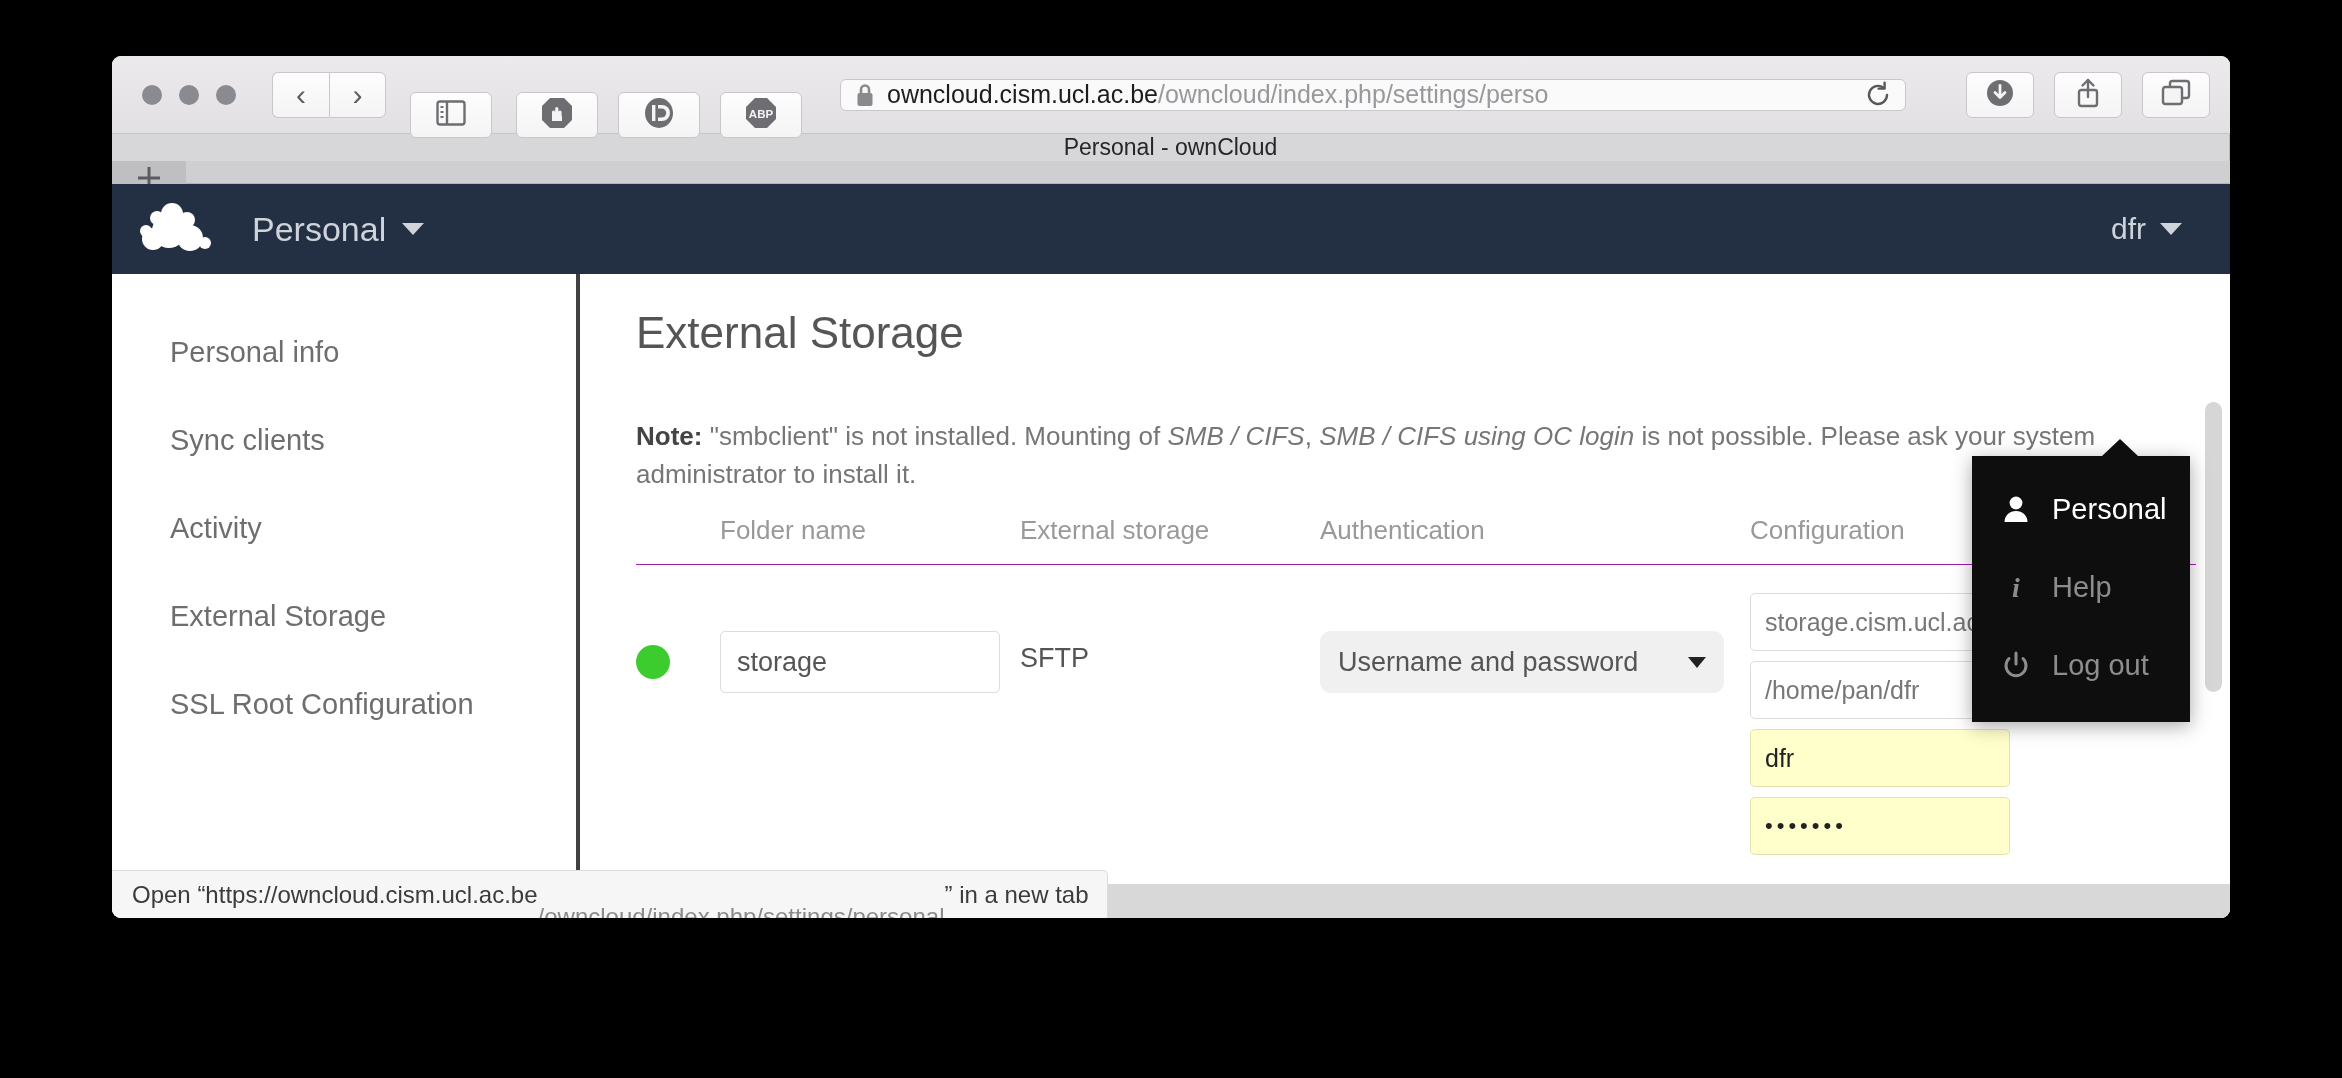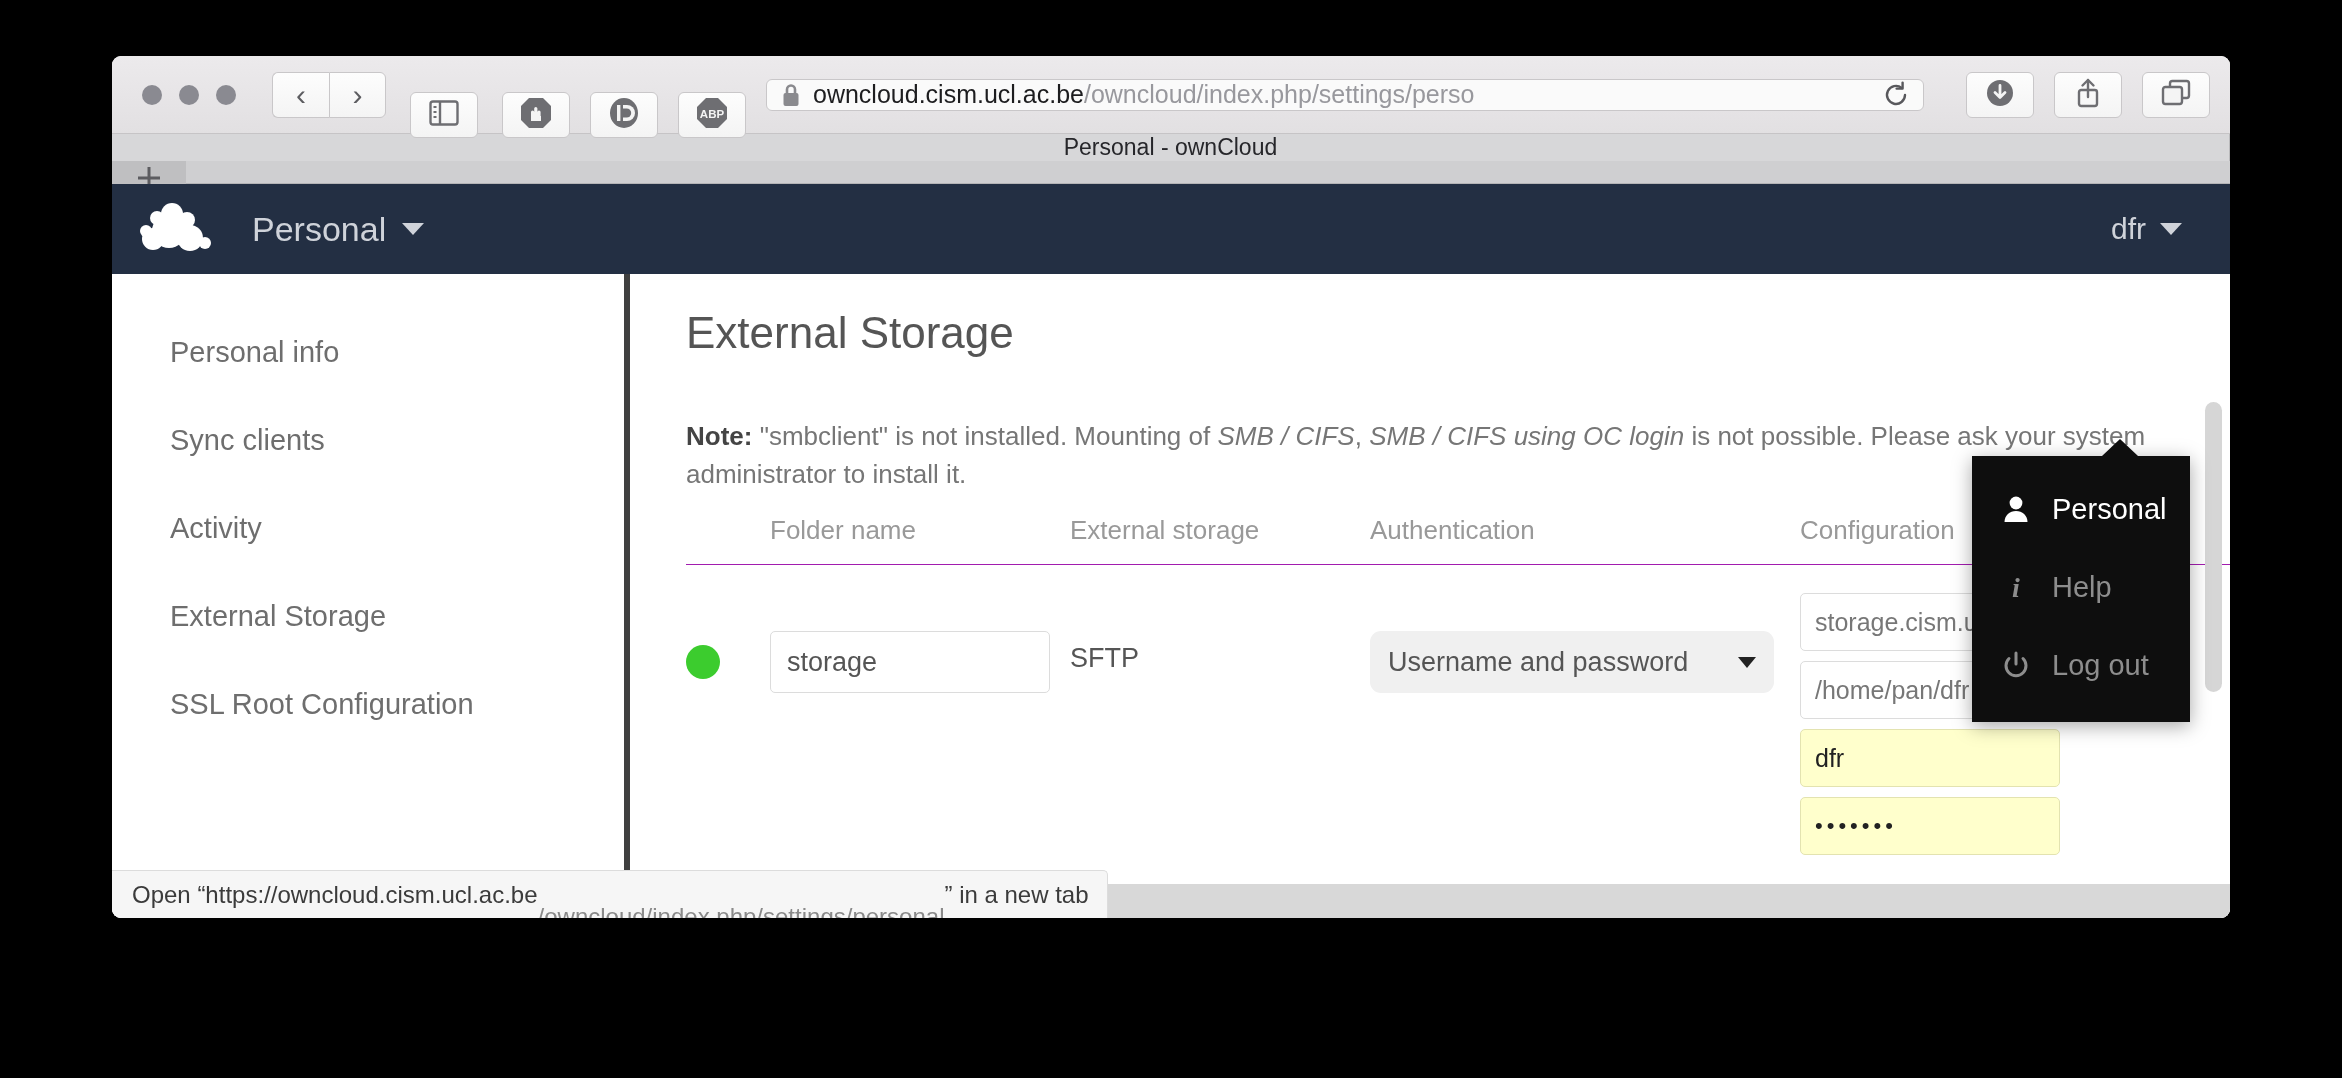--- a/index.html
+++ b/index.html
@@ -41,27 +41,27 @@
     border-radius: 6px;
     display: flex; align-items: center; justify-content: center;
     color: #6e6e72;
   }
   .nav-group { display: flex; margin-right: 24px; }
   .nav-group .tb-btn { border-radius: 0; border-right: none; width: 57px; }
   .nav-group .tb-btn:first-child { border-radius: 6px 0 0 6px; }
   .nav-group .tb-btn:last-child { border-radius: 0 6px 6px 0; border-right: 1px solid #c9c7c9; }
   .chev { font-size: 30px; line-height: 1; font-weight: 300; color: #5d5d61; }
   .ext-group { display: flex; gap: 20px; margin-left: 24px; }
-  .ext-btn { width: 68px; margin-top: 41px; }
+  .ext-btn { width: 82px; margin-top: 41px; }
 
   
   #address-field {
     flex: 1;
     height: 32px;
-    margin: 0 20px;
+    margin: 0 38px;
     background: #fafafa;
     border: 1px solid #c9c7c9;
     border-radius: 6px;
     display: flex; align-items: center;
     padding: 0 14px;
     position: relative;
     overflow: hidden;
   }
   #lock-icon { margin-right: 12px; display: flex; }
   #url-text {
@@ -151,22 +151,22 @@
     font-size: 29px; font-weight: 300;
     color: #8d8d8d;
   }
   .dd-item.active { color: #ffffff; }
   .dd-icon { width: 28px; display: flex; justify-content: center; color: #8d8d8d; }
   .dd-item.active .dd-icon { color: #ffffff; }
 
   
   #content-area { display: flex; height: 644px; }
   #sidebar {
-    width: 518px; flex: none;
-    border-right: 6px solid #404040;
+    width: 468px; flex: none;
+    border-right: 4px solid #404040;
     padding-top: 34px;
   }
   .side-item {
     height: 88px;
     display: flex; align-items: center;
     padding-left: 58px;
     font-size: 29px; font-weight: 300;
     color: #6e6e6e;
   }
 

